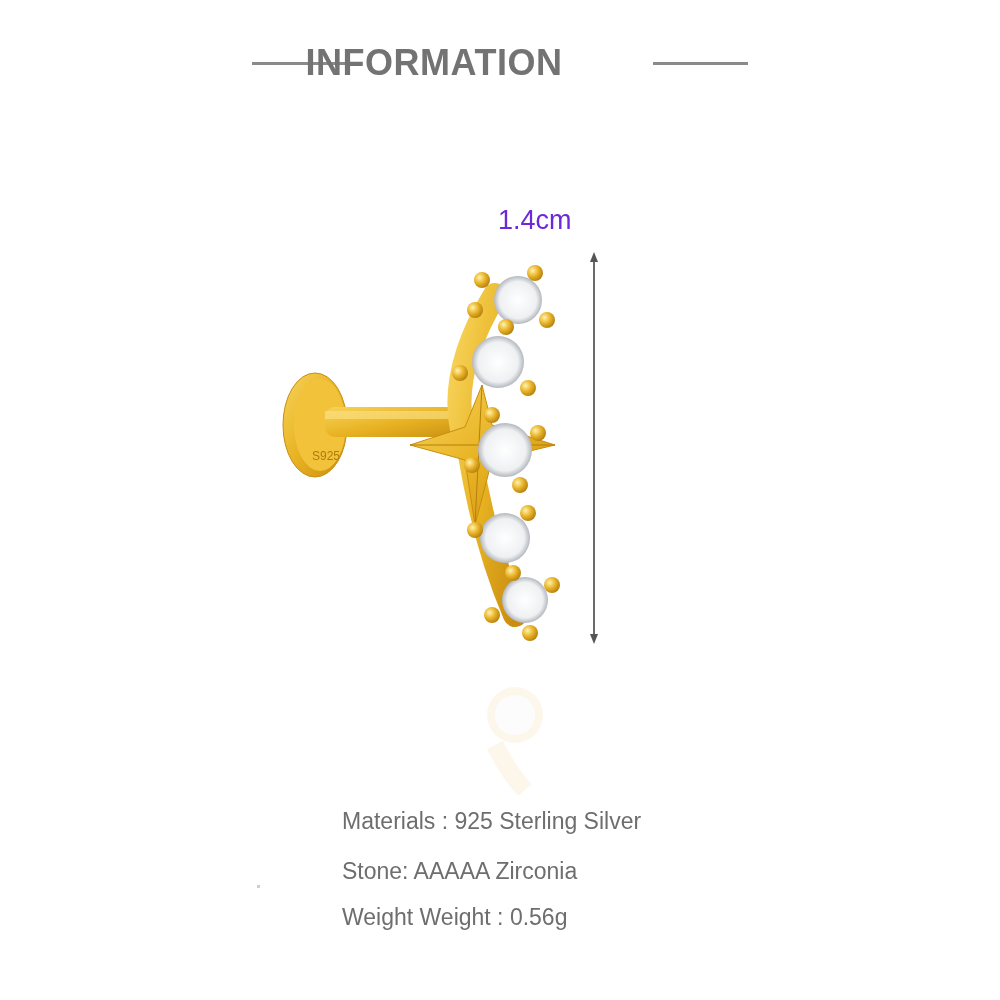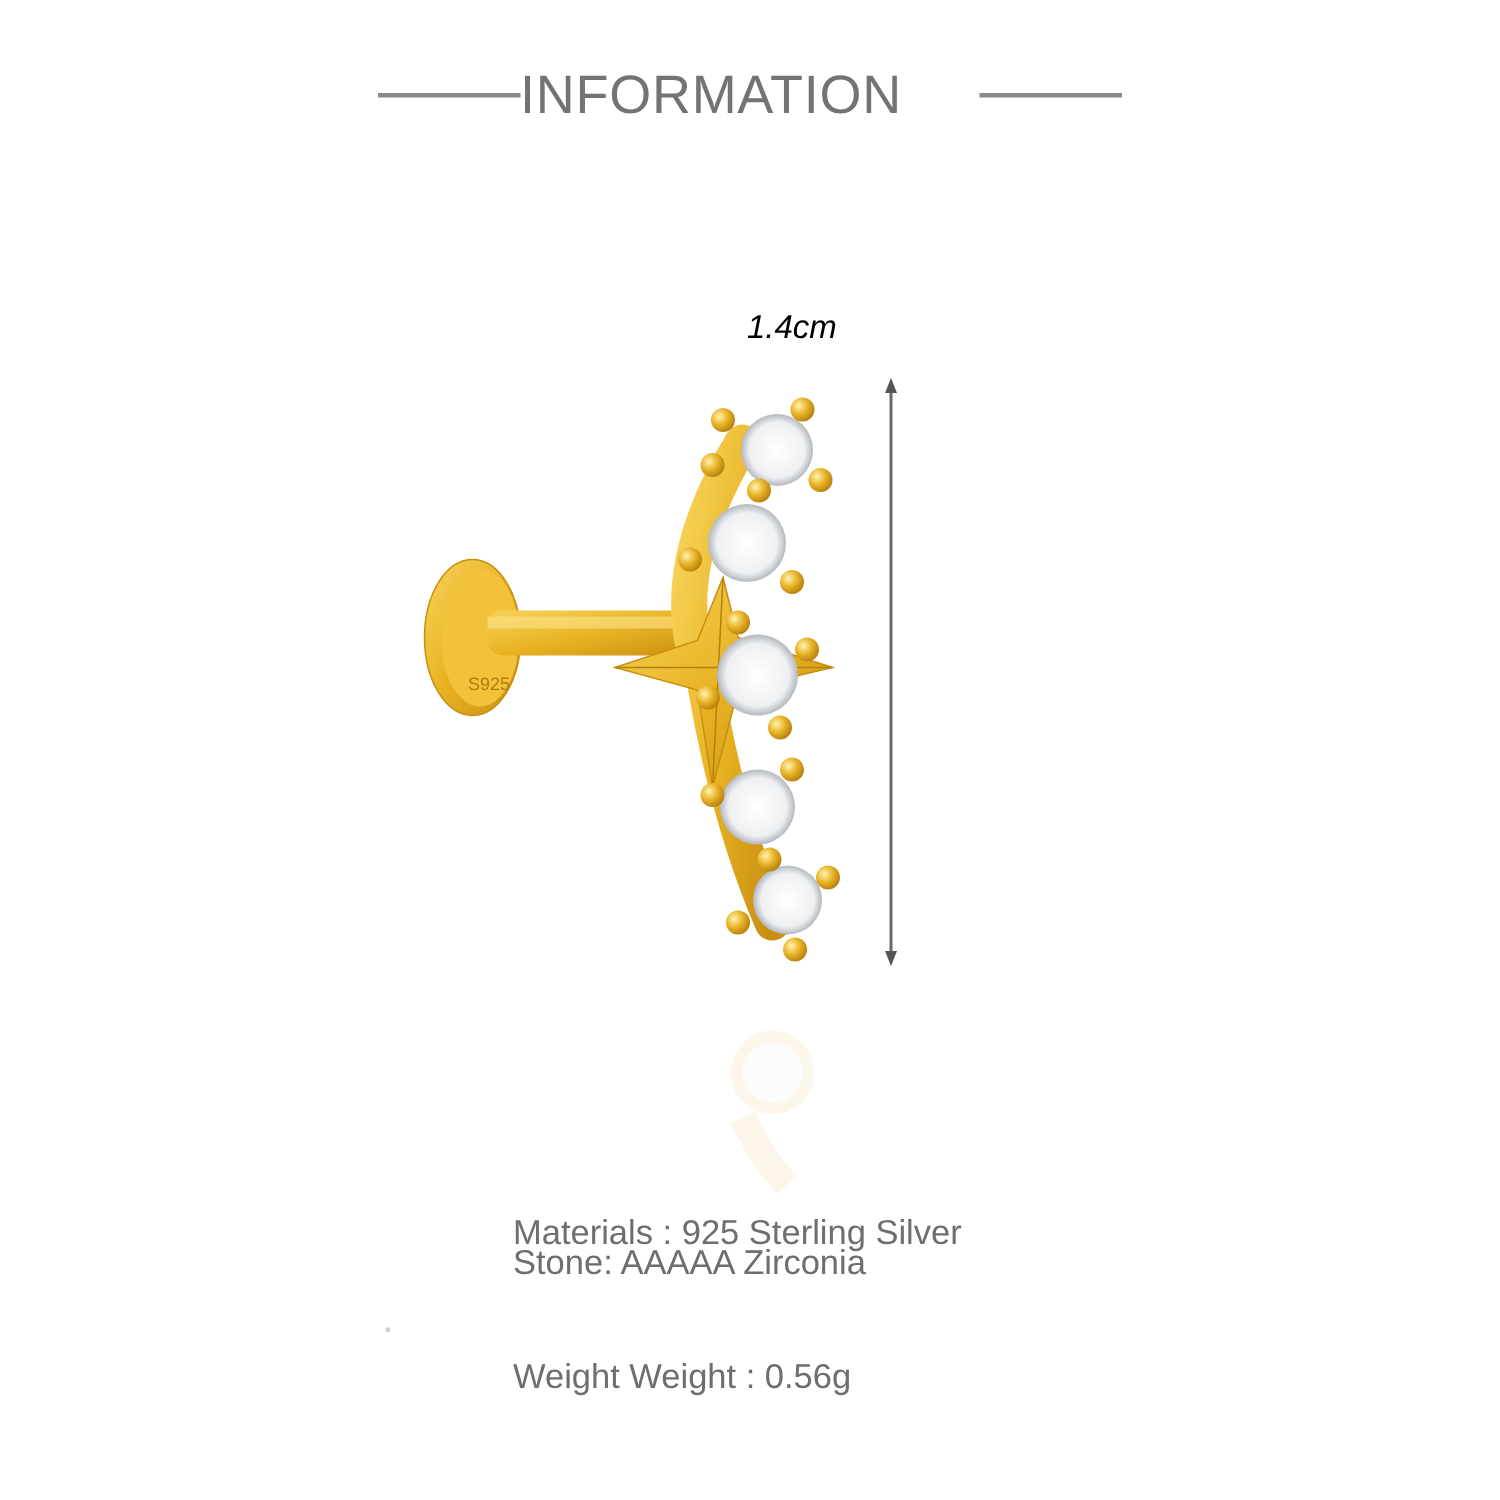--- a/index.html
+++ b/index.html
@@ -2,28 +2,28 @@
 <html><head>
 <meta charset="utf-8">
 <style>
   html, body { margin: 0; padding: 0; background: #ffffff; }
   body { width: 1000px; height: 1000px; position: relative; overflow: hidden;
          font-family: "Liberation Sans", "DejaVu Sans", sans-serif; }
   .hdr-line { position: absolute; top: 62px; height: 3px; background: #8a8a8a; }
   .hdr-line.left { left: 252px; width: 95px; }
   .hdr-line.right { left: 653px; width: 95px; }
   .hdr-title { position: absolute; top: 42px; left: 0; width: 868px; text-align: center;
-               font-size: 36px; font-weight: normal; color: #737373; letter-spacing: 0.5px; padding-left: 40px; }
-  .dim-label { position: absolute; top: 205px; left: 498px; font-size: 22px; color: #000000; font-style: italic; }
+               font-size: 36px; font-weight: bold; color: #737373; letter-spacing: 0.5px; }
+  .dim-label { position: absolute; top: 205px; left: 498px; font-size: 27px; color: #6d28d9; }
   .dim-arrow { position: absolute; left: 585px; top: 252px; width: 18px; height: 392px; }
   .product { position: absolute; left: 270px; top: 255px; width: 330px; height: 390px; }
   .reflection { position: absolute; left: 455px; top: 665px; width: 120px; height: 130px; opacity: 0.18; }
   .spec { position: absolute; left: 330px; font-size: 23px; color: #6e6e6e; white-space: nowrap; margin-left: 12px; }
   .spec.s1 { top: 808px; }
-  .spec.s2 { top: 828px; }
+  .spec.s2 { top: 858px; }
   .spec.s3 { top: 904px; }
   .speck { position: absolute; left: 257px; top: 885px; width: 3px; height: 3px; background: #cfcfcf; }
 </style>
 </head>
 <body>
 
 <div>
   <div class="hdr-line left"></div>
   <div class="hdr-title">INFORMATION</div>
   <div class="hdr-line right"></div>

